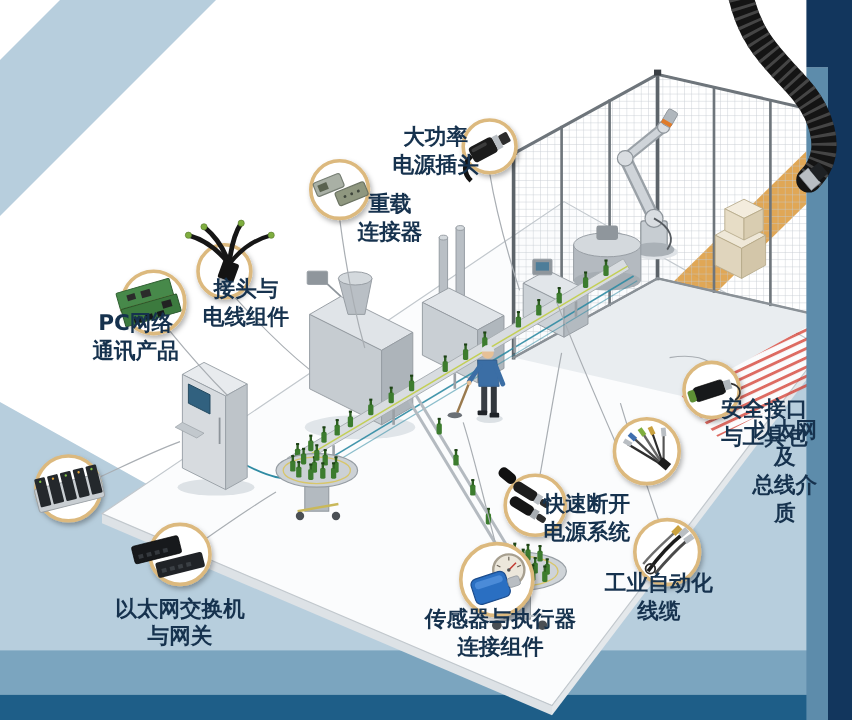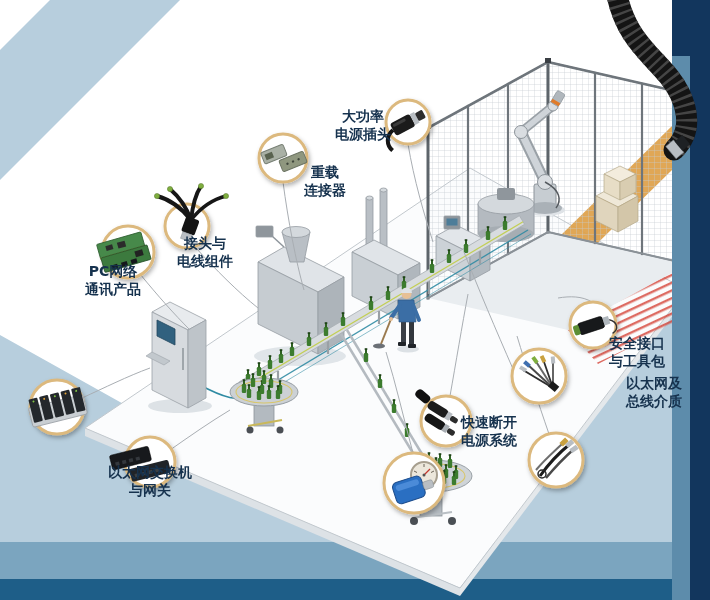--- a/index.html
+++ b/index.html
@@ -4,26 +4,26 @@
 <title>diagram</title>
 <style>
   html,body{margin:0;padding:0;background:#ffffff;}
   .stage{
     position:relative;width:710px;height:600px;overflow:hidden;
     background:#ffffff;font-family:"DejaVu Sans","Liberation Sans",sans-serif;
   }
   .stage svg.scene{position:absolute;left:0;top:0;}
   .label{
     position:absolute;transform:translate(-50%,-50%);
-    text-align:center;font-size:14px;font-weight:bold;color:#16324e;
+    text-align:center;font-size:18px;font-weight:bold;color:#16324e;
     white-space:pre-line;line-height:1.28;pointer-events:none;
   }
   
   .lb0{left:363px;top:126px;} .lb1{left:325px;top:182px;} .lb2{left:205px;top:253px;}
-  .lb3{left:113px;top:281px;} .lb4{left:49px;top:449px;}  .lb5{left:150px;top:482px;}
+  .lb3{left:113px;top:281px;} .lb4{left:49px;top:449px;}  .lb5{left:150px;top:519px;}
   .lb6{left:417px;top:528px;} .lb7{left:489px;top:432px;} .lb8{left:614px;top:393px;margin-left:40px;}
   .lb9{left:637px;top:353px;} .lb10{left:549px;top:498px;}
 </style>
 </head>
 <body>
 
 <div class="stage">
 
 <svg class="scene" width="710" height="600" viewBox="0 0 710 600">
   <defs>
@@ -450,20 +450,24 @@
 <div class="label lb0">大功率
 电源插头</div>
 <div class="label lb1">重载
 连接器</div>
 <div class="label lb2">接头与
 电线组件</div>
 <div class="label lb3">PC网络
 通讯产品</div>
 <div class="label lb5">以太网交换机
 与网关</div>
+<div class="label lb6">传感器与执行器
+连接组件</div>
 <div class="label lb7">快速断开
 电源系统</div>
 <div class="label lb8">以太网及
 总线介质</div>
 <div class="label lb9">安全接口
 与工具包</div>
+<div class="label lb10">工业自动化
+线缆</div>
 
 </div>
 
 </body></html>

